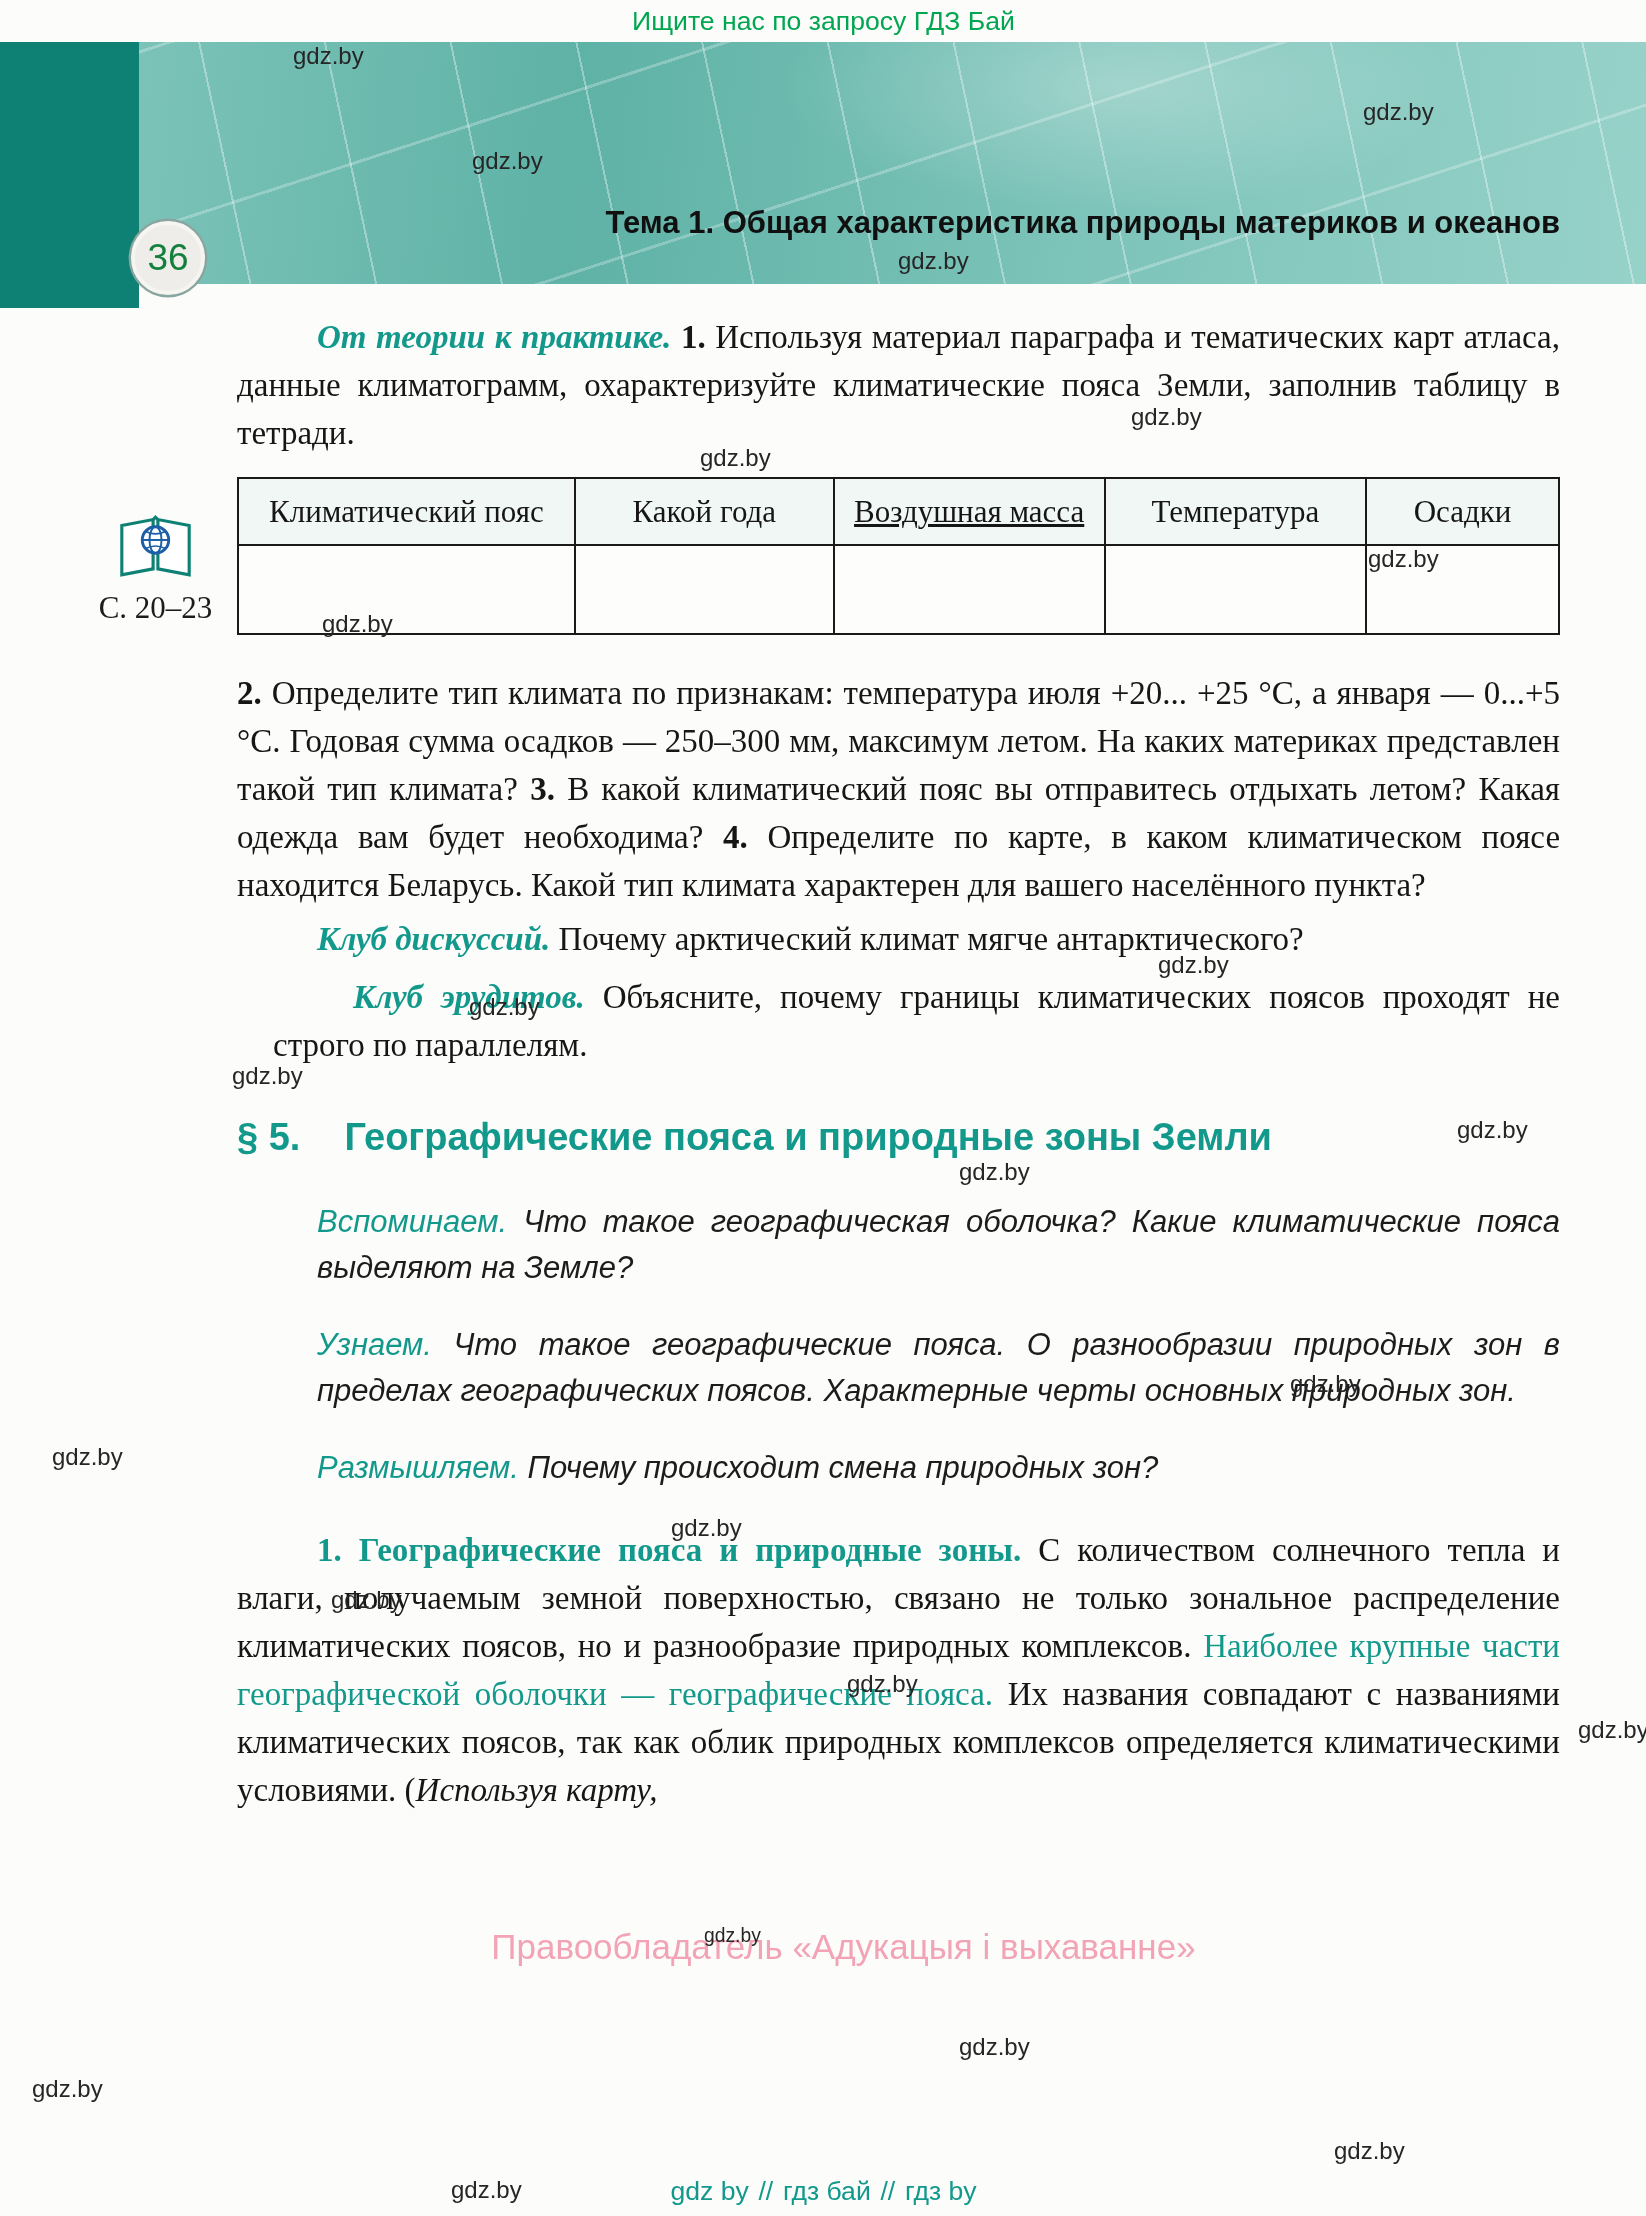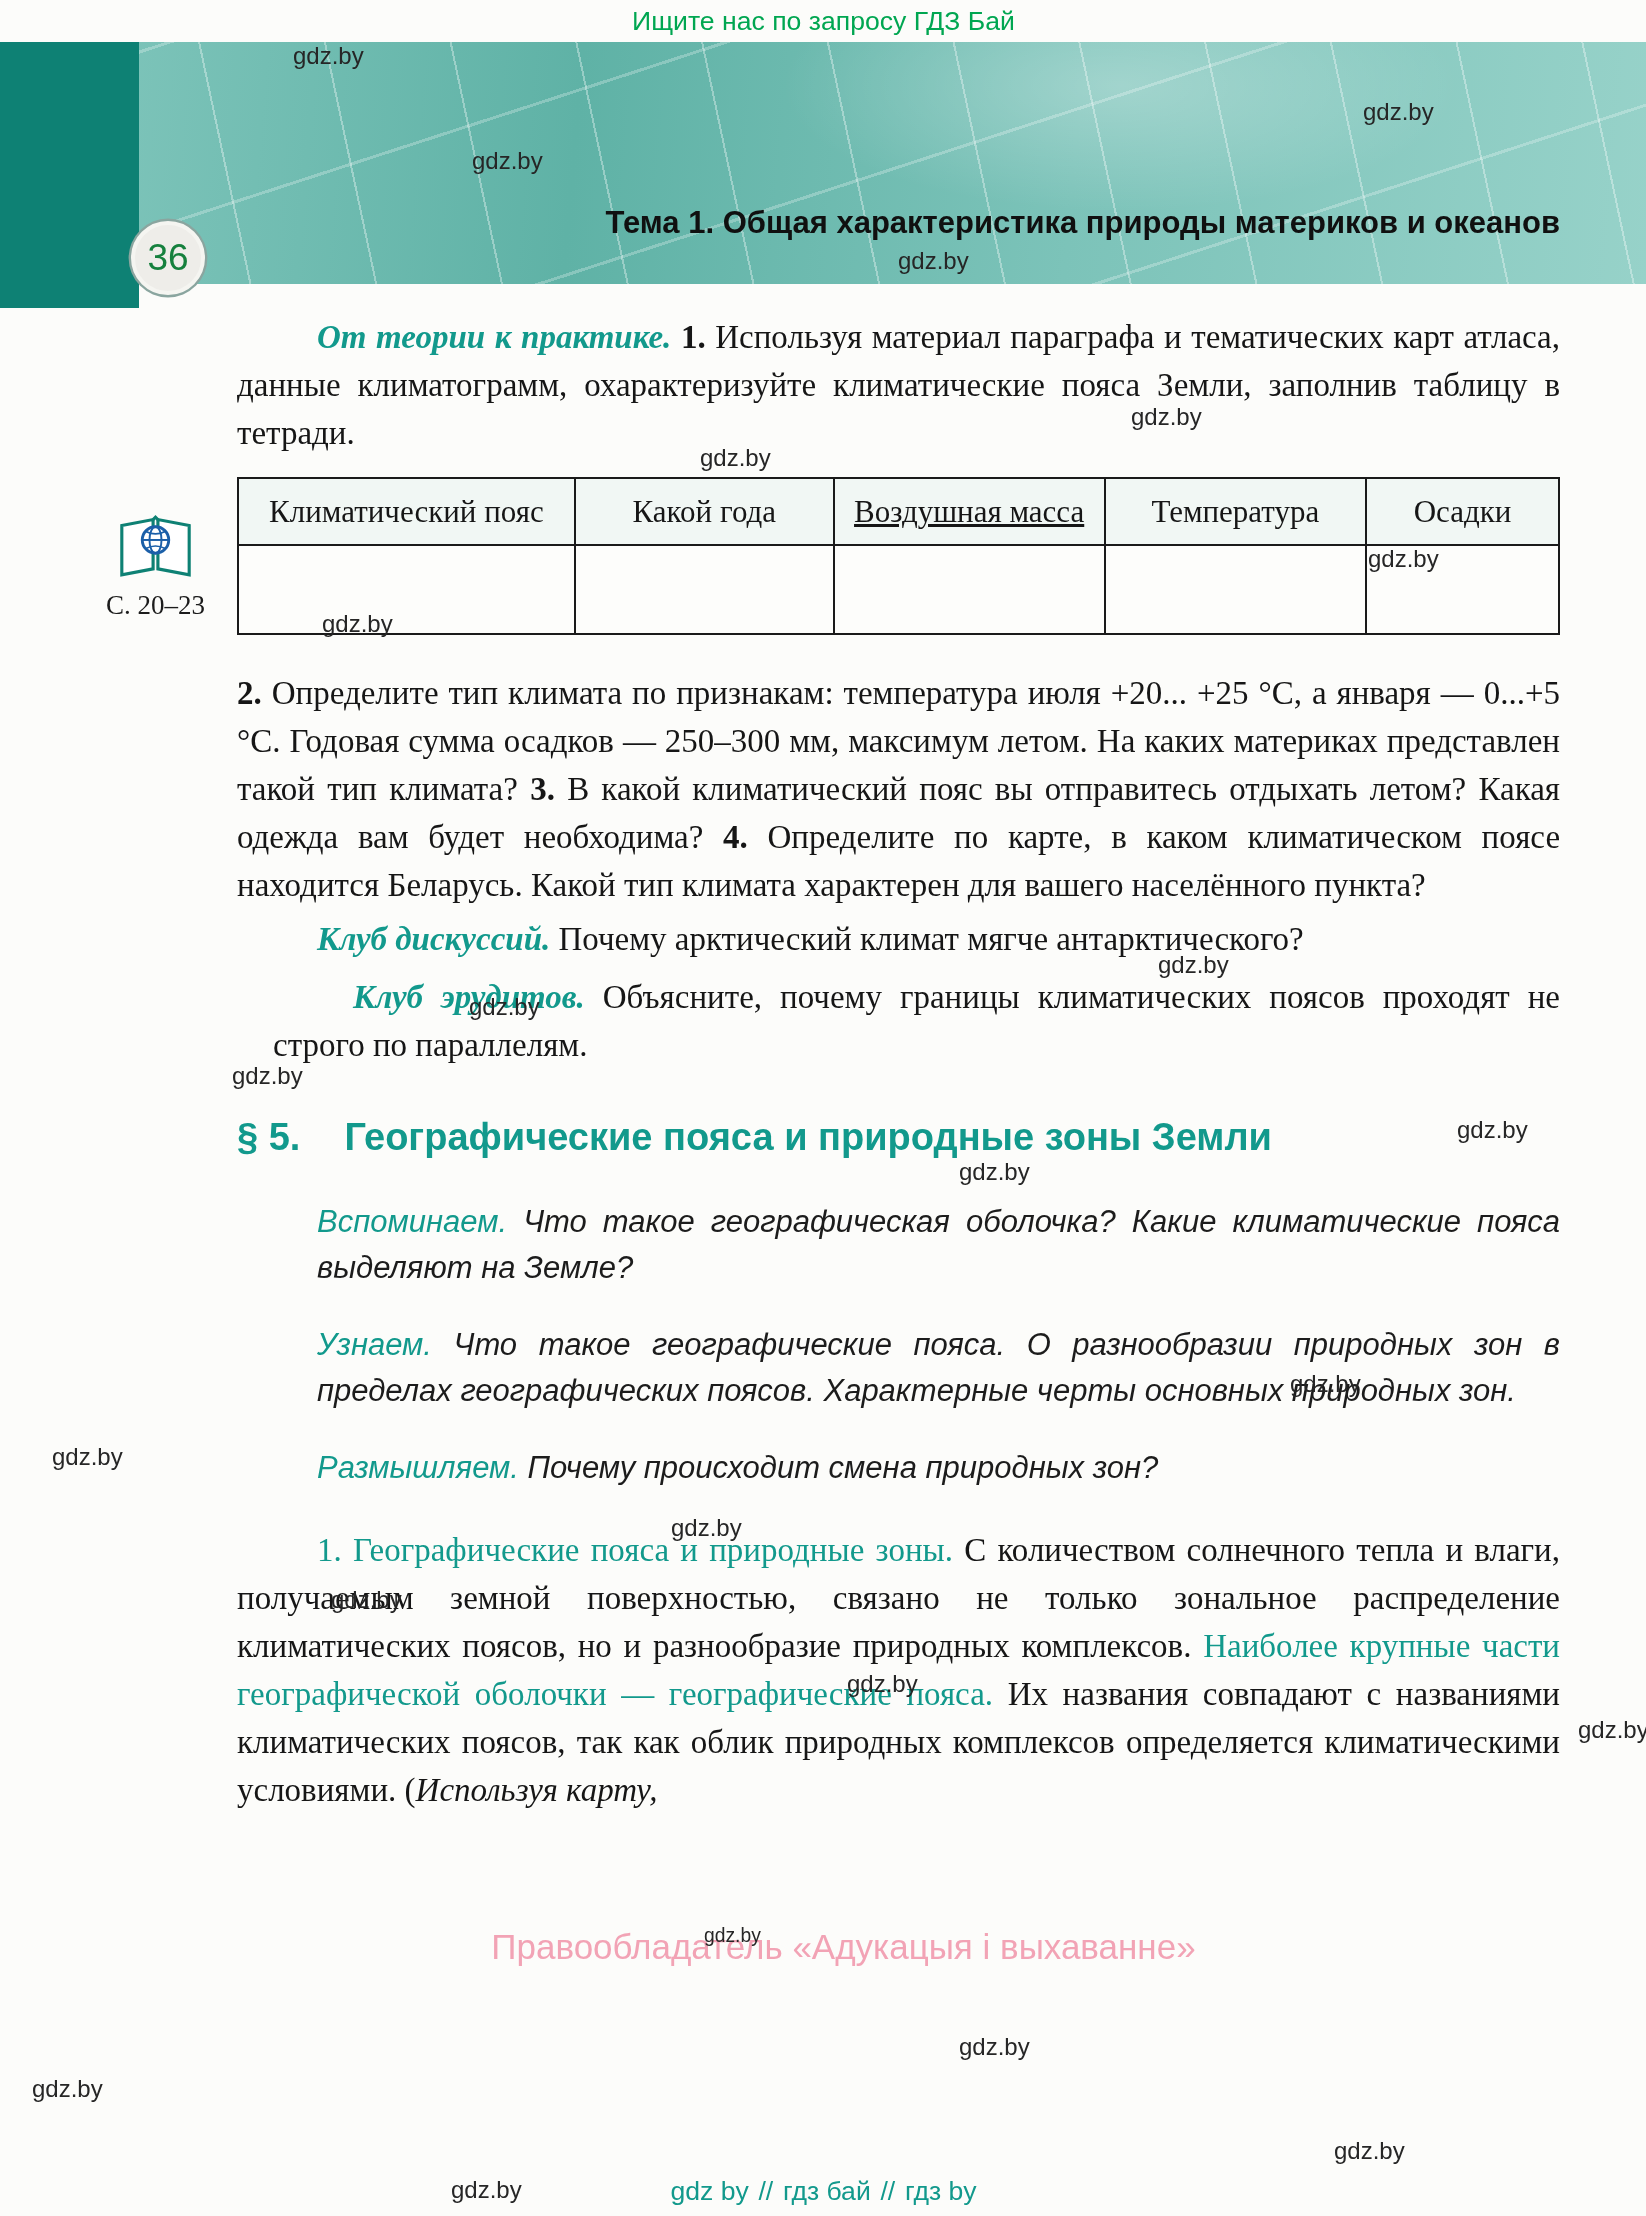--- a/index.html
+++ b/index.html
@@ -78,42 +78,42 @@
   .margin-note {
     position: absolute;
     left: 95px; top: 513px;
     width: 121px;
     text-align: center;
   }
   .margin-note svg { display: block; margin: 0 auto; }
   .margin-ref {
     margin-top: 11.3px;
     font-family: "Liberation Serif", serif;
-    font-size: 27px;
+    font-size: 31px;
     color: #1c1c1c;
   }
 
   
   .content { position: absolute; left: 237px; top: 284px; width: 1323px; }
 
   .para {
     font-size: 33px;
     line-height: 48px;
     text-align: justify;
     margin: 0;
   }
   .indent { text-indent: 80px; }
   .p1 { margin-top: 29px; }
   .p2 { margin-top: 34px; }
   .club1 { margin-top: 6.4px; }
   .club2 { margin-top: 9.7px; margin-left: 36px; }
   .body1 { margin-top: 35px; }
 
   .teal-bi-serif { color: #12998c; font-weight: bold; font-style: italic; }
-  .teal-bold-serif { color: #12998c; font-weight: normal; }
+  .teal-bold-serif { color: #12998c; font-weight: bold; }
   .teal-serif { color: #12998c; }
   .b { font-weight: bold; }
   .i { font-style: italic; }
 
   
   .climate-table {
     width: 100%;
     border-collapse: collapse;
     margin-top: 20px;
   }

